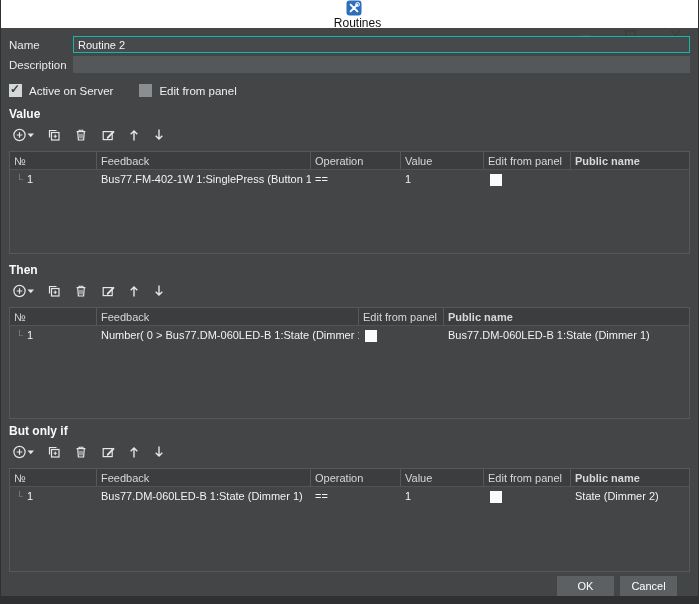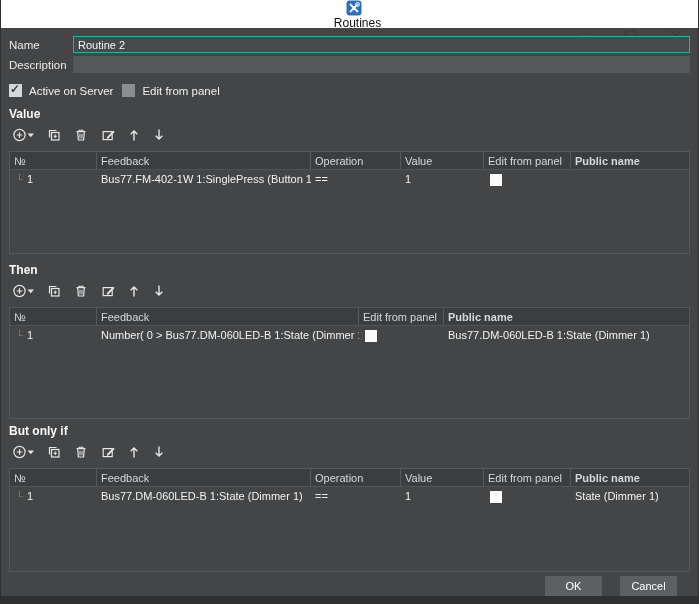--- a/index.html
+++ b/index.html
@@ -40,21 +40,21 @@
   }
   .form-row { display:flex; align-items:center; margin-bottom:3px; }
   .form-label { width:64px; flex-shrink:0; font-size:11.5px; color:#eaeaea; }
   .txt {
     flex:1; height:17px;
     background:#55585b; border:1px solid #55585b;
     color:#f5f5f5; font-size:11px; padding:0 4px;
     font-family:inherit; outline:none;
   }
   .txt.focused { background:#474a4d; border:1px solid #14b8a6; }
-  .checks-row { display:flex; align-items:center; gap:9px; margin-top:7px; height:15px; }
+  .checks-row { display:flex; align-items:center; gap:26px; margin-top:7px; height:15px; }
   .check-group { display:flex; align-items:center; gap:7px; font-size:11.5px; }
   .form-checkbox {
     width:13px; height:13px; background:#8b8e90;
     position:relative; display:inline-block; flex-shrink:0;
   }
   .form-checkbox.checked { background:#d5d8da; }
   .form-checkbox.checked::after {
     content:"✓"; position:absolute; left:1px; top:-2px;
     font-size:12px; font-weight:bold; color:#3a3e41;
   }
@@ -82,21 +82,21 @@
   .hcell { border-right:1px solid #56595c; }
   .hcell.grow { border-right:none;font-weight:bold; }
   .grow { flex:1; }
   .tbl-row { display:flex; height:18px; color:#f2f2f2; flex-shrink:0; }
   .tree { color:#85888a; margin:0 4px 0 2px; font-size:10px; }
   .tbl-checkbox {
     width:12px; height:12px; background:#fbfbfb;
     display:inline-block; margin-left:2px; vertical-align:middle;
   }
   
-  .footer { display:flex; justify-content:flex-end; gap:18px; margin-top:4px; padding-right:13px; }
+  .footer { display:flex; justify-content:flex-end; gap:6px; margin-top:4px; padding-right:13px; }
   .btn {
     width:57px; height:20px;
     background:#5d6063; color:#ffffff;
     border:none; font-size:11px; font-family:inherit; cursor:default;
   }
   .bottom-strip { height:8px; background:#2e3031; flex-shrink:0; }
 </style>
 </head>
 <body>
 
@@ -331,21 +331,21 @@
             <div class="cell hcell" style="width: 83px;">Value</div>
             <div class="cell hcell" style="width: 87px;">Edit from panel</div>
             <div class="cell hcell grow">Public name</div>
           </div>
           <div class="tbl-row">
             <div class="cell" style="width: 87px;"><span class="tree">└</span>1</div>
             <div class="cell" style="width: 214px;">Bus77.DM-060LED-B 1:State (Dimmer 1)</div>
             <div class="cell" style="width: 90px;">==</div>
             <div class="cell" style="width: 83px;">1</div>
             <div class="cell" style="width: 87px;"><span class="tbl-checkbox"></span></div>
-            <div class="cell grow">State (Dimmer 1)</div>
+            <div class="cell grow">State (Dimmer 2)</div>
           </div>
         </div>
     </div>
 
     <div class="footer">
       <button class="btn">OK</button>
       <button class="btn">Cancel</button>
     </div>
 
   </div>

